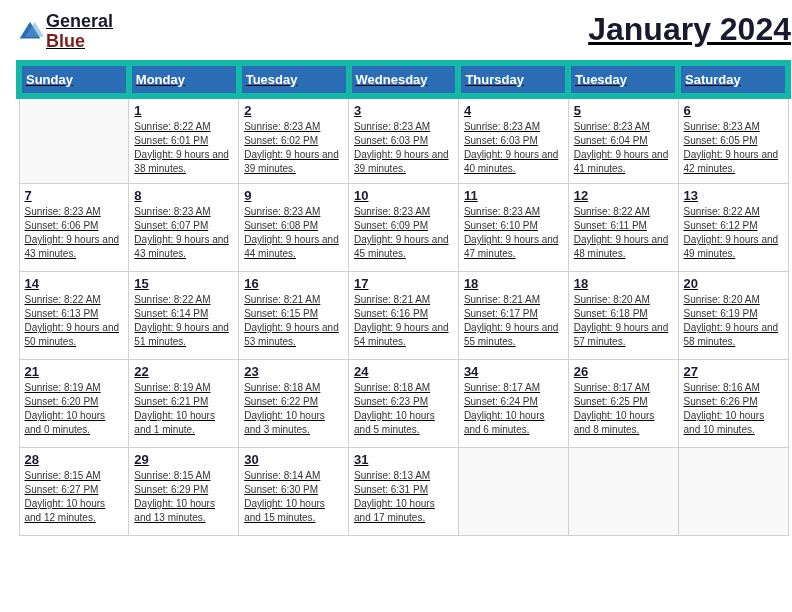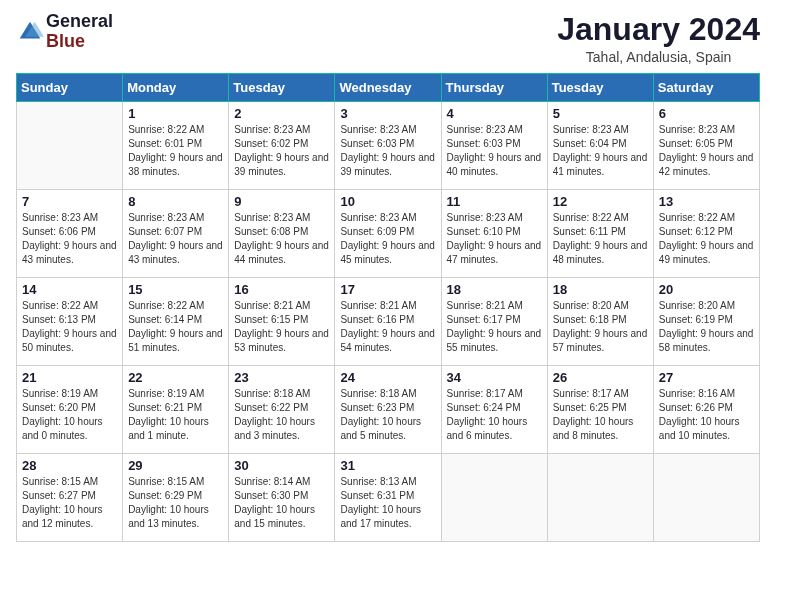--- a/index.html
+++ b/index.html
@@ -7,21 +7,22 @@
       font-family: Arial, sans-serif;
       background: #fff;
       width: 792px;
       height: 612px;
       overflow: hidden;
     }
     .page {
       width: 792px;
       height: 612px;
       background: #fff;
-      padding: 12px 32px 10px 16px;
+      padding: 12px 1px 10px 16px;
+      text-decoration: underline;
     }
     .header {
       display: flex;
       justify-content: space-between;
       align-items: flex-start;
       margin-bottom: 8px;
     }
     .logo {
       display: flex;
       align-items: center;
@@ -66,21 +67,21 @@
       border-collapse: collapse;
       table-layout: fixed;
     }
     .calendar th {
       background: #2a6db5;
       color: #fff;
       font-size: 13px;
       font-weight: bold;
       padding: 6px 4px;
       text-align: left;
-      border: 1px solid #14b8a6;
+      border: 6px solid #14b8a6;
     }
     .calendar td {
       border: 1px solid #d0d0d0;
       vertical-align: top;
       padding: 4px 5px;
       width: calc(100% / 7);
       height: 88px;
     }
     .day-number {
       font-size: 13px;
@@ -107,21 +108,20 @@
         <polygon points="15,4 26,22 4,22" fill="#2a6db5"></polygon>
         <polygon points="20,4 30,20 10,20" fill="#5a9fd4" opacity="0.5"></polygon>
       </svg>
       <div class="logo-text">
         <span class="logo-general">General</span>
         <span class="logo-blue">Blue</span>
       </div>
     </div>
     <div class="title-area">
       <div class="month-title">January 2024</div>
-      <div class="location">Tahal, Andalusia, Spain</div>
     </div>
   </div>
 
   <table class="calendar">
     <thead>
       <tr>
       <th>Sunday</th>
           <th>Monday</th>
           <th>Tuesday</th>
           <th>Wednesday</th>

